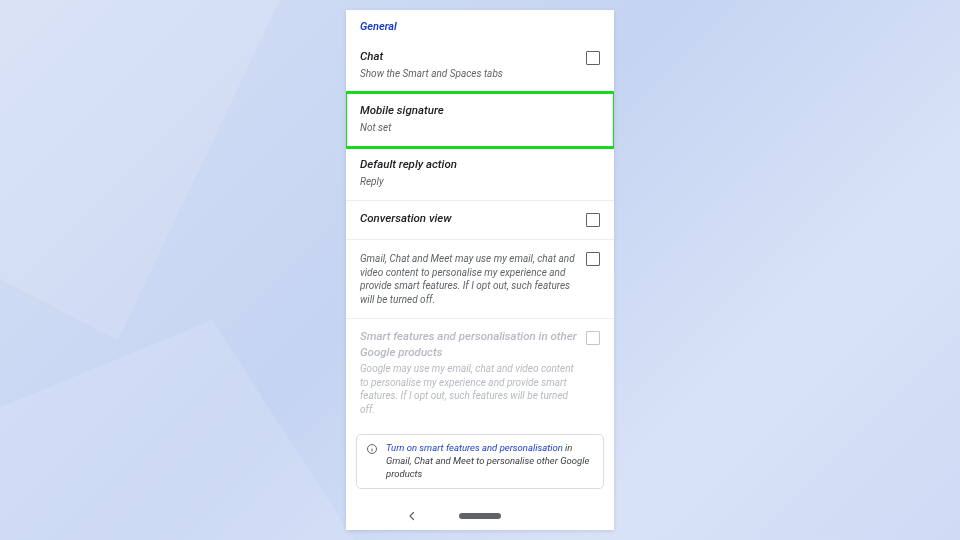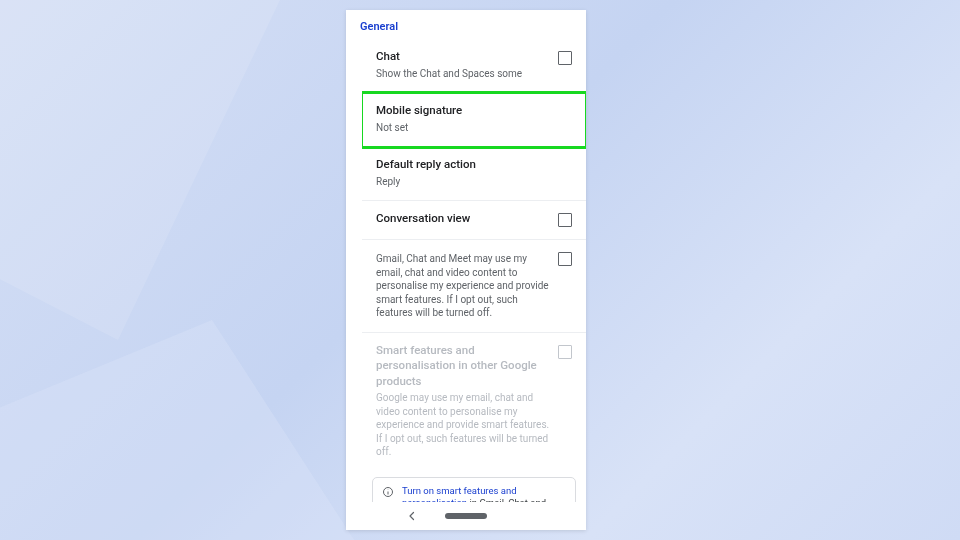--- a/index.html
+++ b/index.html
@@ -22,35 +22,36 @@
   }
   .bg-poly::after {
     left: -40px; bottom: -40px; width: 420px; height: 260px;
     clip-path: polygon(0 40%, 60% 0, 100% 100%, 0 100%);
     background: rgba(220,230,250,0.35);
   }
 
   .phone {
     position: absolute;
     left: 346px; top: 10px;
-    width: 240px; height: 520px;
+    width: 268px; height: 520px;
     background: #ffffff;
     box-shadow: 0 1px 4px rgba(0,0,0,0.12);
     display: flex; flex-direction: column;
     font-size: 11px;
     color: #202124;
+    font-style: italic;
   }
   .header {
     padding: 10px 14px 6px;
     font-size: 11px;
     font-weight: 600;
     color: #1a3fcf;
   }
 
-  .list { flex: 1; overflow: hidden; margin-left: 16px; }
+  .list { flex: 1; overflow: hidden; }
 
   .row {
     padding: 10px 14px 12px;
     border-bottom: 1px solid #eceef1;
     display: flex;
     align-items: flex-start;
   }
   .row:last-of-type { border-bottom: none; }
   .row-text { flex: 1; padding-right: 8px; }
   .row-title {
@@ -122,21 +123,21 @@
 
 <div class="phone">
 
   <div class="header">General</div>
 
   <div class="list">
 
     <div class="row">
       <div class="row-text">
         <div class="row-title">Chat</div>
-        <div class="row-sub">Show the Chat and Spaces some</div>
+        <div class="row-sub">Show the Smart and Spaces tabs</div>
       </div>
       <div class="checkbox"></div>
     </div>
 
     <div class="row highlight">
       <div class="row-text">
         <div class="row-title">Mobile signature</div>
         <div class="row-sub">Not set</div>
       </div>
     </div>

